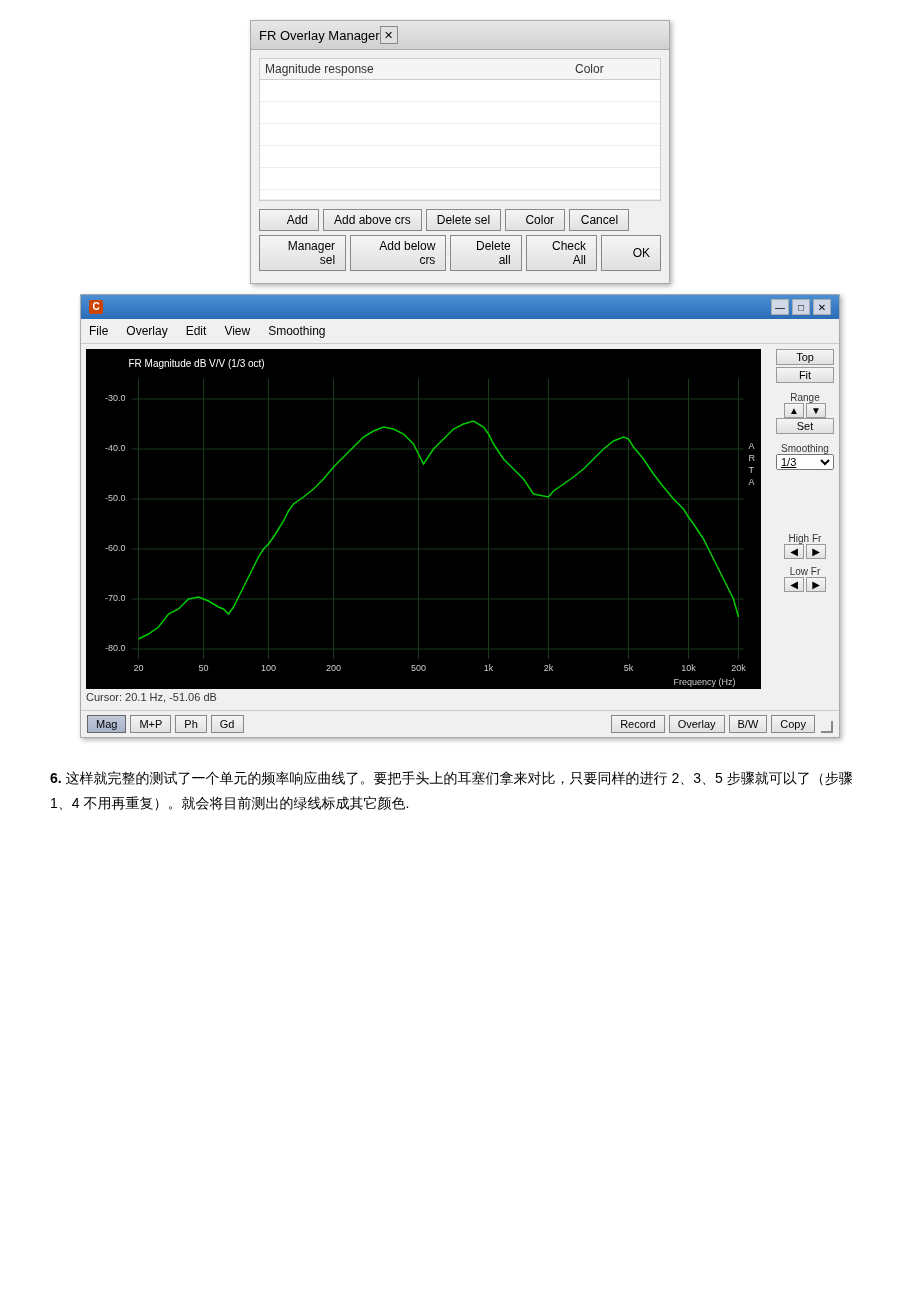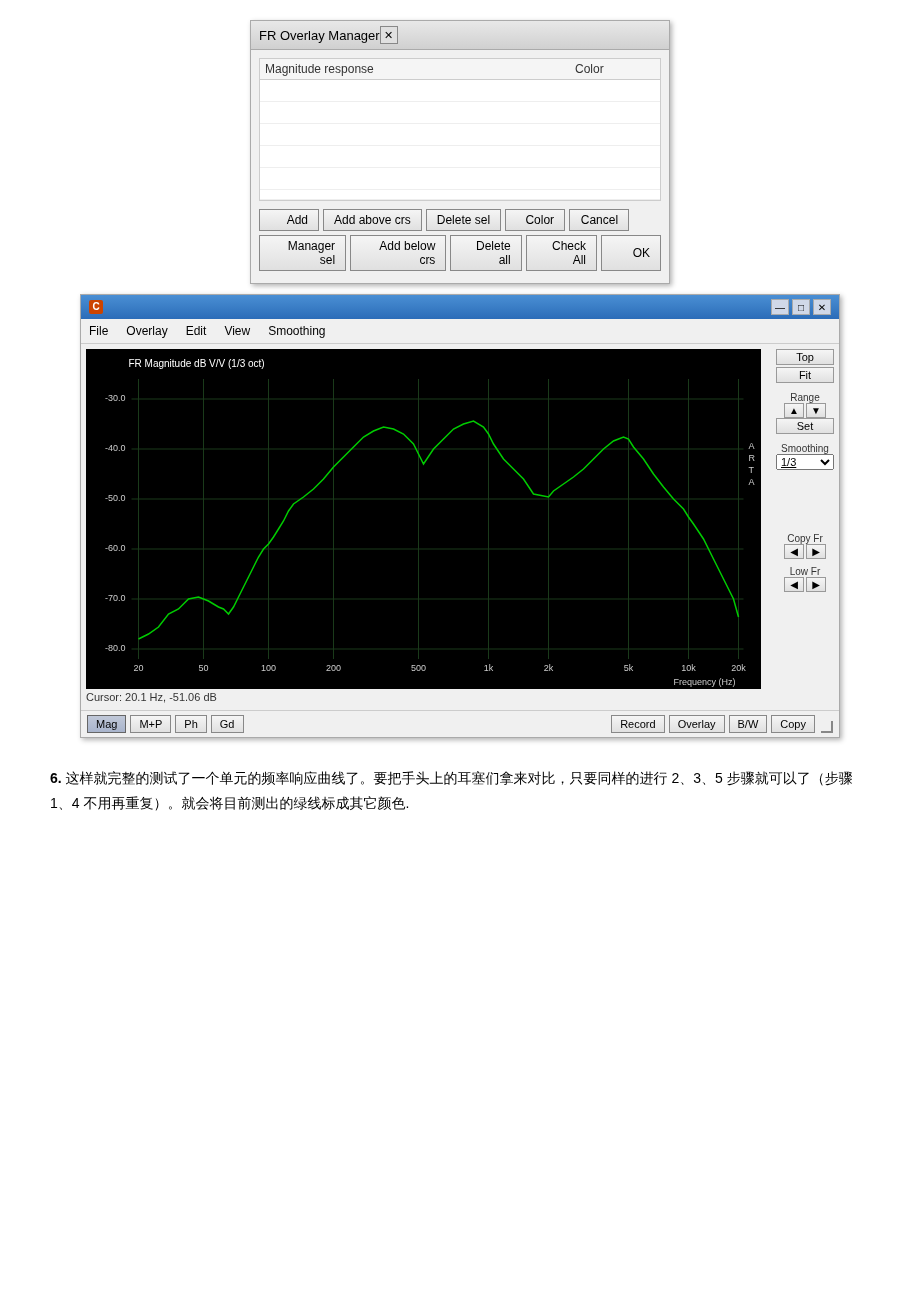--- a/index.html
+++ b/index.html
@@ -512,21 +512,21 @@
       <div style="margin-top:4px;">
         <div class="fr-right-label">Smoothing</div>
         <select class="fr-right-select">
           <option>1/3</option>
           <option>1/6</option>
           <option>1/12</option>
           <option>None</option>
         </select>
       </div>
       <div style="margin-top: 60px;">
-        <div class="fr-right-label">Copy Fr</div>
+        <div class="fr-right-label">High Fr</div>
         <div class="fr-right-arrow-row">
           <button class="fr-right-arrow-btn">◀</button>
           <button class="fr-right-arrow-btn">▶</button>
         </div>
       </div>
       <div style="margin-top:4px;">
         <div class="fr-right-label">Low Fr</div>
         <div class="fr-right-arrow-row">
           <button class="fr-right-arrow-btn">◀</button>
           <button class="fr-right-arrow-btn">▶</button>

